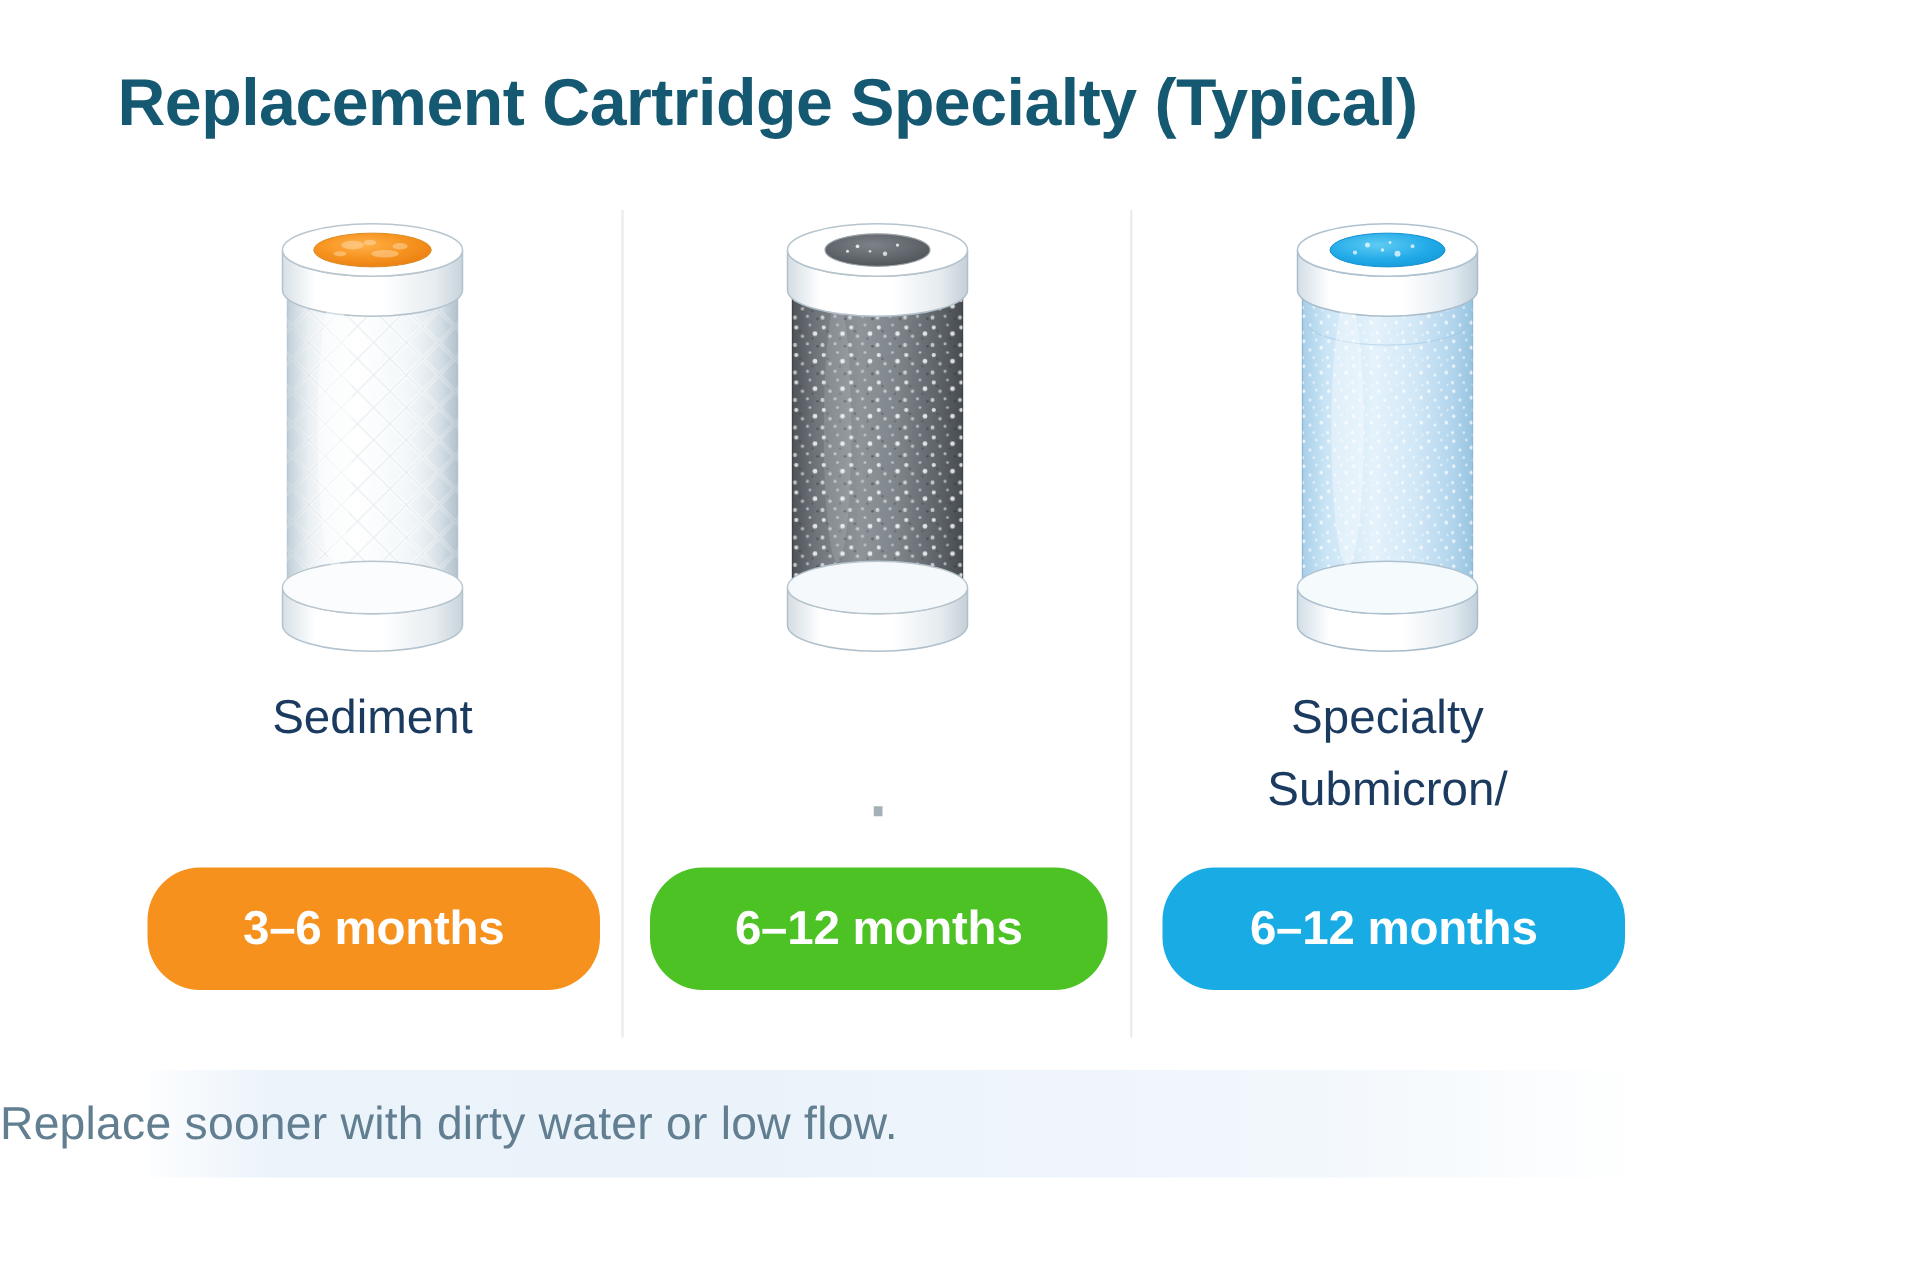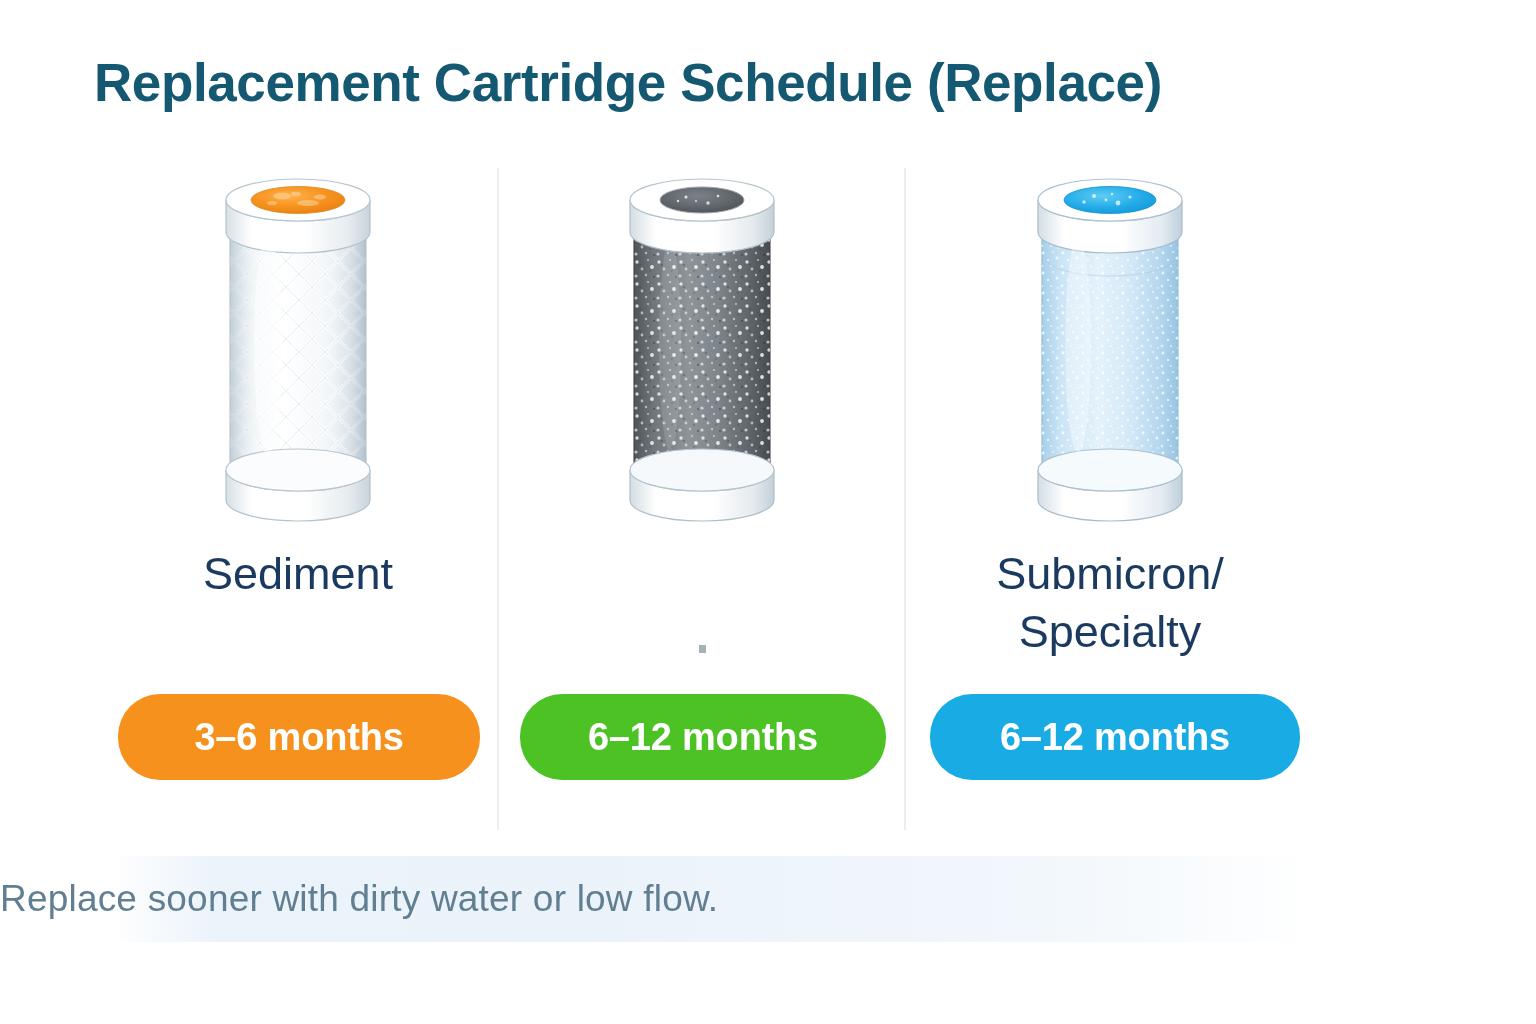--- a/index.html
+++ b/index.html
@@ -77,33 +77,33 @@
   }
   .cart svg { display: block; }
 
   
   .type-label {
     position: absolute;
     left: 0;
     top: 385px;
     width: 400px;
     text-align: center;
-    font-size: 45px;
+    font-size: 38px;
     line-height: 58px;
     color: #1b3a5f;
     font-weight: normal;
   }
 
   
   .pill {
     position: absolute;
     left: 20px;
     top: 534px;
     width: 362px;
-    height: 86px;
+    height: 98px;
     border-radius: 42px;
     display: flex;
     align-items: center;
     justify-content: center;
     color: #ffffff;
     font-size: 38px;
     font-weight: bold;
     letter-spacing: -0.2px;
     box-sizing: border-box;
   }
@@ -146,21 +146,21 @@
     color: #627f92;
     letter-spacing: 0.2px;
     line-height: 82px;
   }
 </style>
 </head>
 <body>
 
 <div class="canvas">
 
-  <div class="title">Replacement Cartridge Schedule (Replace)</div>
+  <div class="title">Replacement Cartridge Specialty (Typical)</div>
 
   <div class="divider" style="left:497px"></div>
   <div class="divider" style="left:904px"></div>
 
   <div class="columns">
 
     <div class="col col-0">
       <div class="cart-wrap">
         <div class="cart">
           <svg width="180" height="360" viewBox="0 0 180 360">
@@ -346,22 +346,22 @@
               <circle cx="86" cy="30" r="1.4"></circle>
               <circle cx="64" cy="32" r="1.7"></circle>
               <circle cx="92" cy="24" r="1.2"></circle>
             </g>
 
             <ellipse cx="58" cy="175" rx="13" ry="108" fill="#ffffff" opacity="0.35"></ellipse>
           </svg>
         </div>
       </div>
       <div class="type-label">
+        <div>Specialty</div>
         <div>Submicron/</div>
-        <div>Specialty</div>
       </div>
       <div class="pill pill-2">
         <span>6–12 months</span>
       </div>
     </div>
 
   </div>
 
   <div class="dot-artifact"></div>
 

